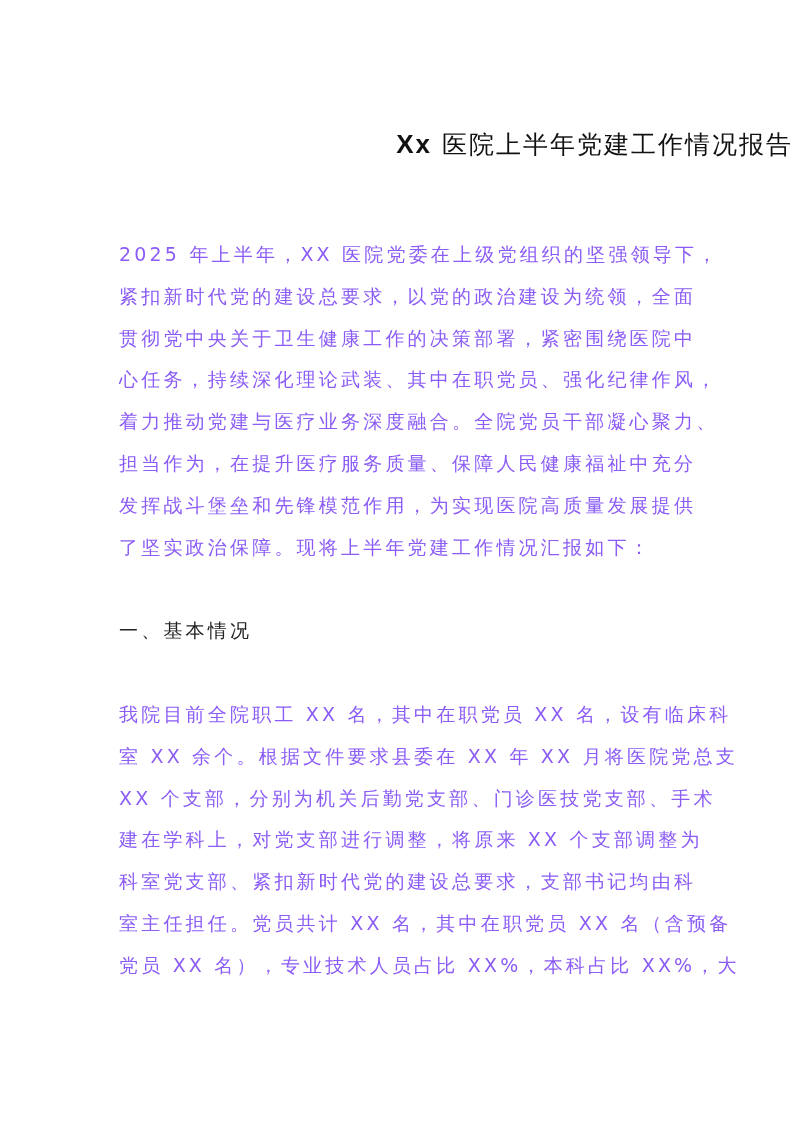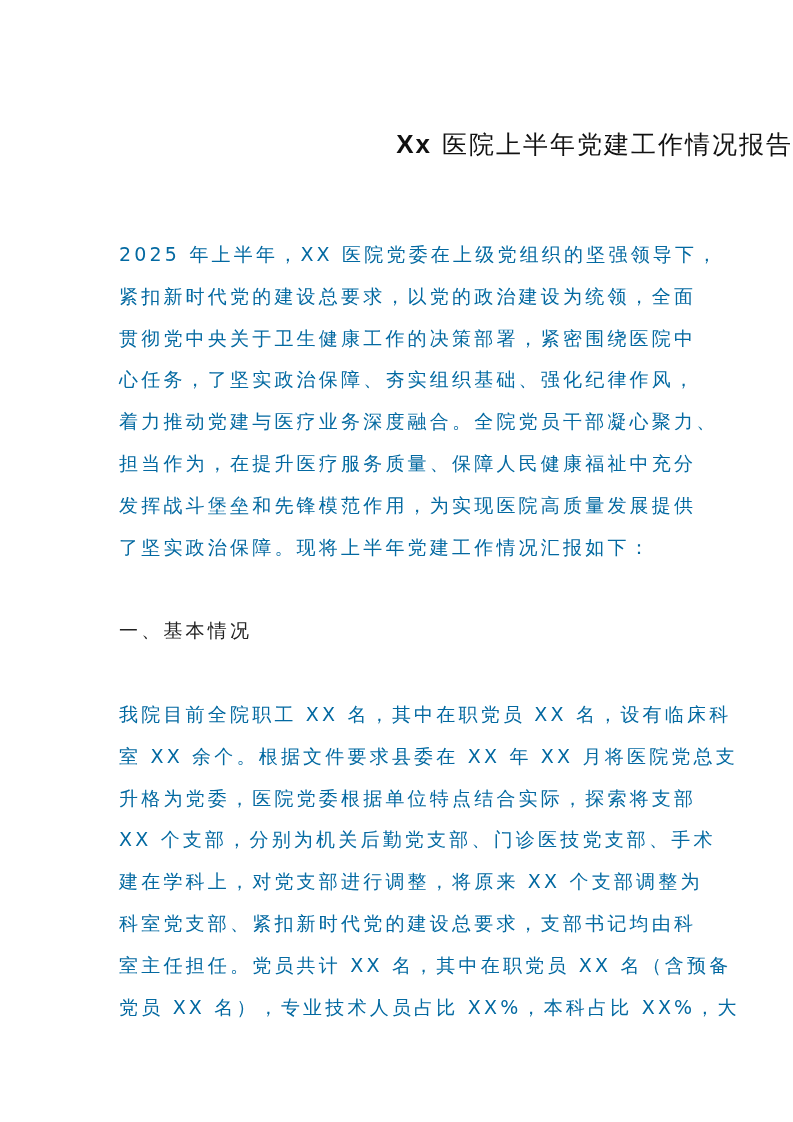--- a/index.html
+++ b/index.html
@@ -3,47 +3,46 @@
 <meta charset="utf-8">
 <style>
   html, body { margin:0; padding:0; background:#ffffff; }
   body { width:793px; height:1122px; position:relative; overflow:hidden;
          font-family: "DejaVu Sans", "Liberation Sans", sans-serif; color:#1a1a1a; }
   .page { position:absolute; left:0; top:0; width:793px; height:1122px; background:#fff; }
   .title { position:absolute; left:0; width:793px; top:126px; text-align:right;
            font-size:25px; letter-spacing:2px; line-height:36px; color:#111; }
   .title .lat { font-family:"Liberation Sans", sans-serif; font-weight:bold; font-size:26px; }
   .para { position:absolute; left:119px; width:570px; font-size:19px;
-          letter-spacing:3.2px; line-height:41.8px; color:#0369a1; }
+          letter-spacing:3.2px; line-height:41.8px; color:#8b5cf6; }
   .line { display:block; white-space:nowrap; height:41.8px; }
   .heading { position:absolute; left:119px; top:612px; font-size:19px; letter-spacing:3.2px;
              line-height:36px; color:#222; }
 </style>
 </head>
 <body>
 
 <div class="page">
   <div class="title"><span class="lat">Xx</span><span> 医院上半年党建工作情况报告</span></div>
 
   <div class="para" style="top:234px;">
     <span class="line">2025 年上半年，XX 医院党委在上级党组织的坚强领导下，</span>
     <span class="line">紧扣新时代党的建设总要求，以党的政治建设为统领，全面</span>
     <span class="line">贯彻党中央关于卫生健康工作的决策部署，紧密围绕医院中</span>
-    <span class="line">心任务，了坚实政治保障、夯实组织基础、强化纪律作风，</span>
+    <span class="line">心任务，持续深化理论武装、其中在职党员、强化纪律作风，</span>
     <span class="line">着力推动党建与医疗业务深度融合。全院党员干部凝心聚力、</span>
     <span class="line">担当作为，在提升医疗服务质量、保障人民健康福祉中充分</span>
     <span class="line">发挥战斗堡垒和先锋模范作用，为实现医院高质量发展提供</span>
     <span class="line">了坚实政治保障。现将上半年党建工作情况汇报如下：</span>
   </div>
 
   <div class="heading">一、基本情况</div>
 
   <div class="para" style="top:694px;">
     <span class="line">我院目前全院职工 XX 名，其中在职党员 XX 名，设有临床科</span>
     <span class="line">室 XX 余个。根据文件要求县委在 XX 年 XX 月将医院党总支</span>
-    <span class="line">升格为党委，医院党委根据单位特点结合实际，探索将支部</span>
     <span class="line">XX 个支部，分别为机关后勤党支部、门诊医技党支部、手术</span>
     <span class="line">建在学科上，对党支部进行调整，将原来 XX 个支部调整为</span>
     <span class="line">科室党支部、紧扣新时代党的建设总要求，支部书记均由科</span>
     <span class="line">室主任担任。党员共计 XX 名，其中在职党员 XX 名（含预备</span>
     <span class="line">党员 XX 名），专业技术人员占比 XX%，本科占比 XX%，大</span>
   </div>
 </div>
 
 </body></html>

